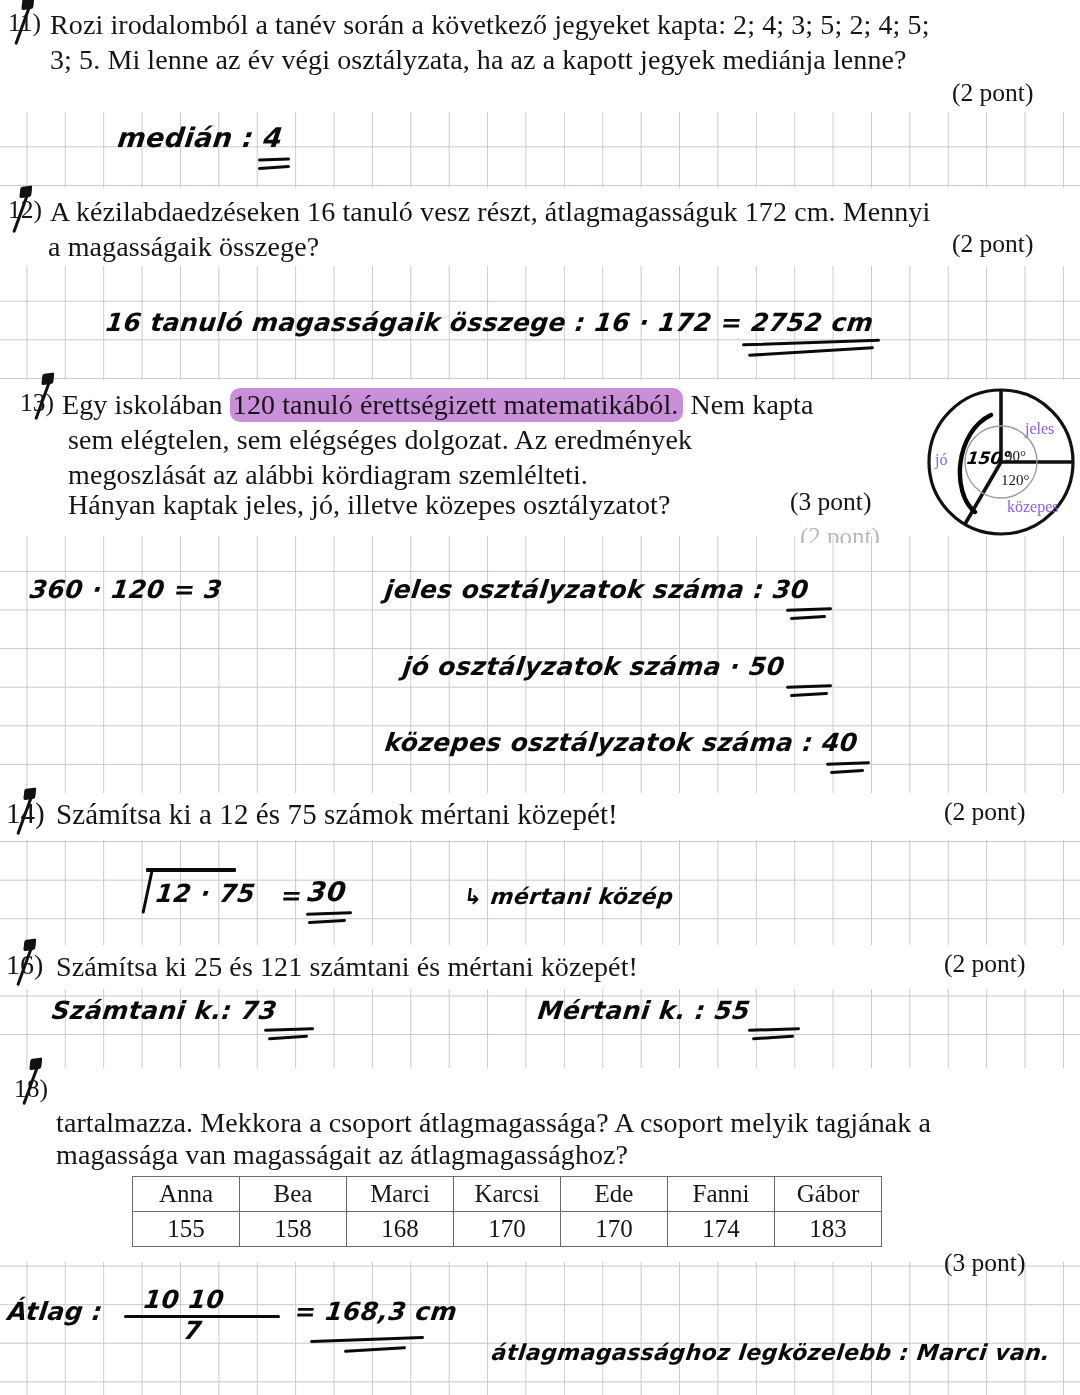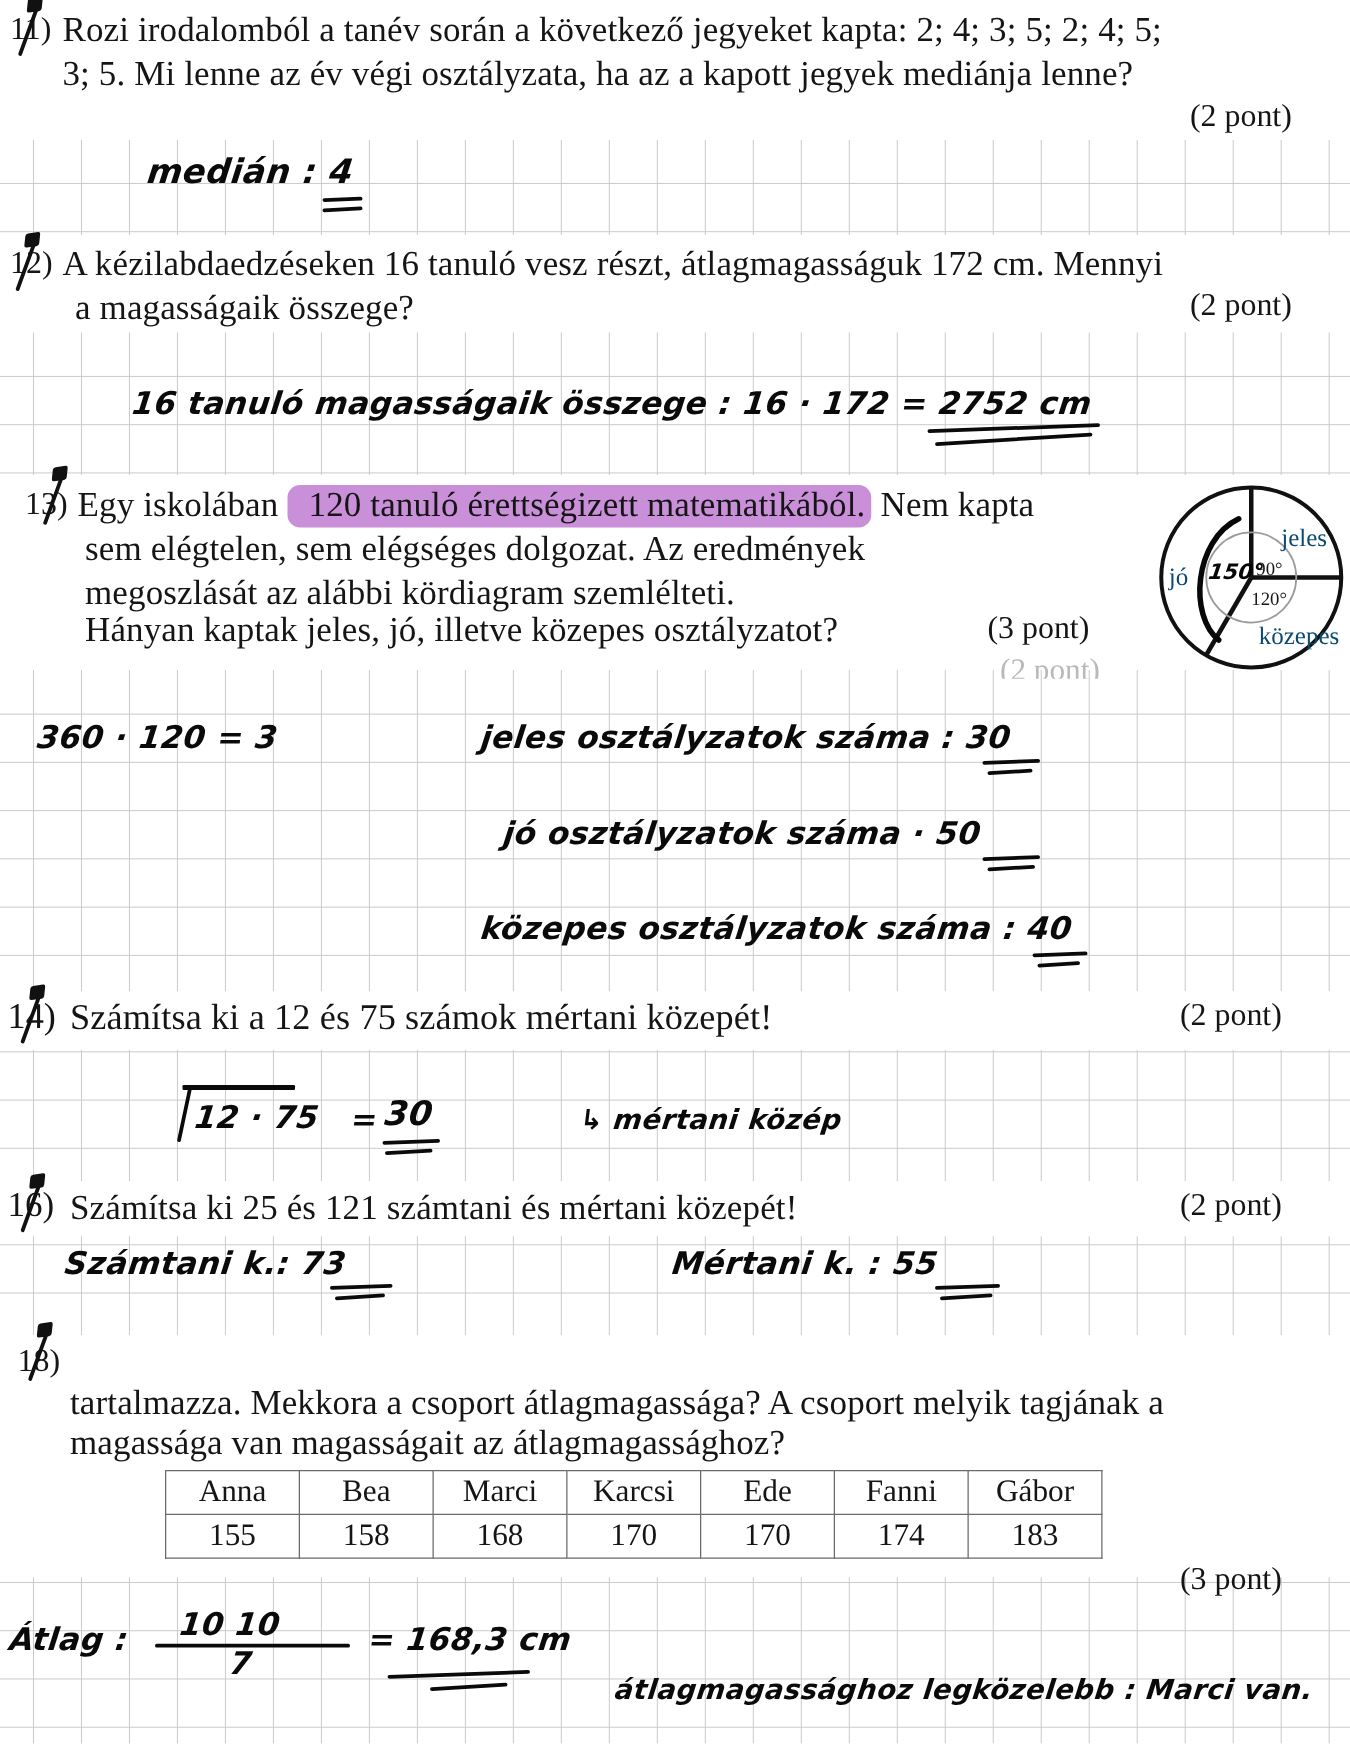--- a/index.html
+++ b/index.html
@@ -77,21 +77,21 @@
     position: absolute;
     font-family: "Liberation Serif", serif;
     font-size: 25.5px;
     color: #151515;
   }
 
   
   .hl {
     background: #c98fd8;
     border-radius: 10px;
-    padding: 1px 5px 2px 17px;
+    padding: 1px 5px 2px 3px;
     box-decoration-break: clone;
     -webkit-box-decoration-break: clone;
   }
 
   
   .hand {
     position: absolute;
     color: #0a0a0a;
     font-family: "DejaVu Sans", sans-serif;
     font-weight: 700;
@@ -135,22 +135,22 @@
     border-radius: 2px;
   }
 
   
   .pie-wrap {
     position: absolute;
   }
   .pie-label {
     position: absolute;
     font-family: "Liberation Serif", serif;
-    font-size: 20px;
-    color: #0c4a6e;
+    font-size: 16px;
+    color: #8b5cf6;
   }
   .pie-ang {
     position: absolute;
     font-family: "Liberation Serif", serif;
     font-size: 15px;
     color: #151515;
   }
   
   .hand-angle {
     position: absolute;
@@ -208,21 +208,21 @@
   <div class="hand lg" style="left:118px; top:122px;">medián : 4</div>
   <div class="dbl-ul" style="left:258px; top:158px; width:32px;"></div>
   <div class="dbl-ul second" style="left:258px; top:166px; width:32px;"></div>
 
   <div class="paper-band" style="top:188px; height:78px;"></div>
 
   <div class="q-num" style="left:8px; top:195px;">12)</div>
   <div class="tick" style="left:20px; top:188px;"></div>
 
   <div class="printed" style="left:50px; top:194px; width:1020px;">A kézilabdaedzéseken 16 tanuló vesz részt, átlagmagasságuk 172 cm. Mennyi</div>
-  <div class="printed" style="left:60px; top:229px; width:700px;">a magasságaik összege?</div>
+  <div class="printed" style="left:48px; top:229px; width:700px;">a magasságaik összege?</div>
   <div class="points" style="left:952px; top:229px;">(2 pont)</div>
 
   <div class="hand" style="left:106px; top:308px;">16 tanuló  magasságaik  összege :  16 · 172  = 2752 cm</div>
   <div class="dbl-ul" style="left:742px; top:341px; width:138px;"></div>
   <div class="dbl-ul second" style="left:748px; top:350px; width:126px;"></div>
 
   <div class="paper-band" style="top:380px; height:156px;"></div>
 
   <div class="q-num" style="left:20px; top:388px;">13)</div>
   <div class="tick" style="left:42px; top:375px;"></div>

